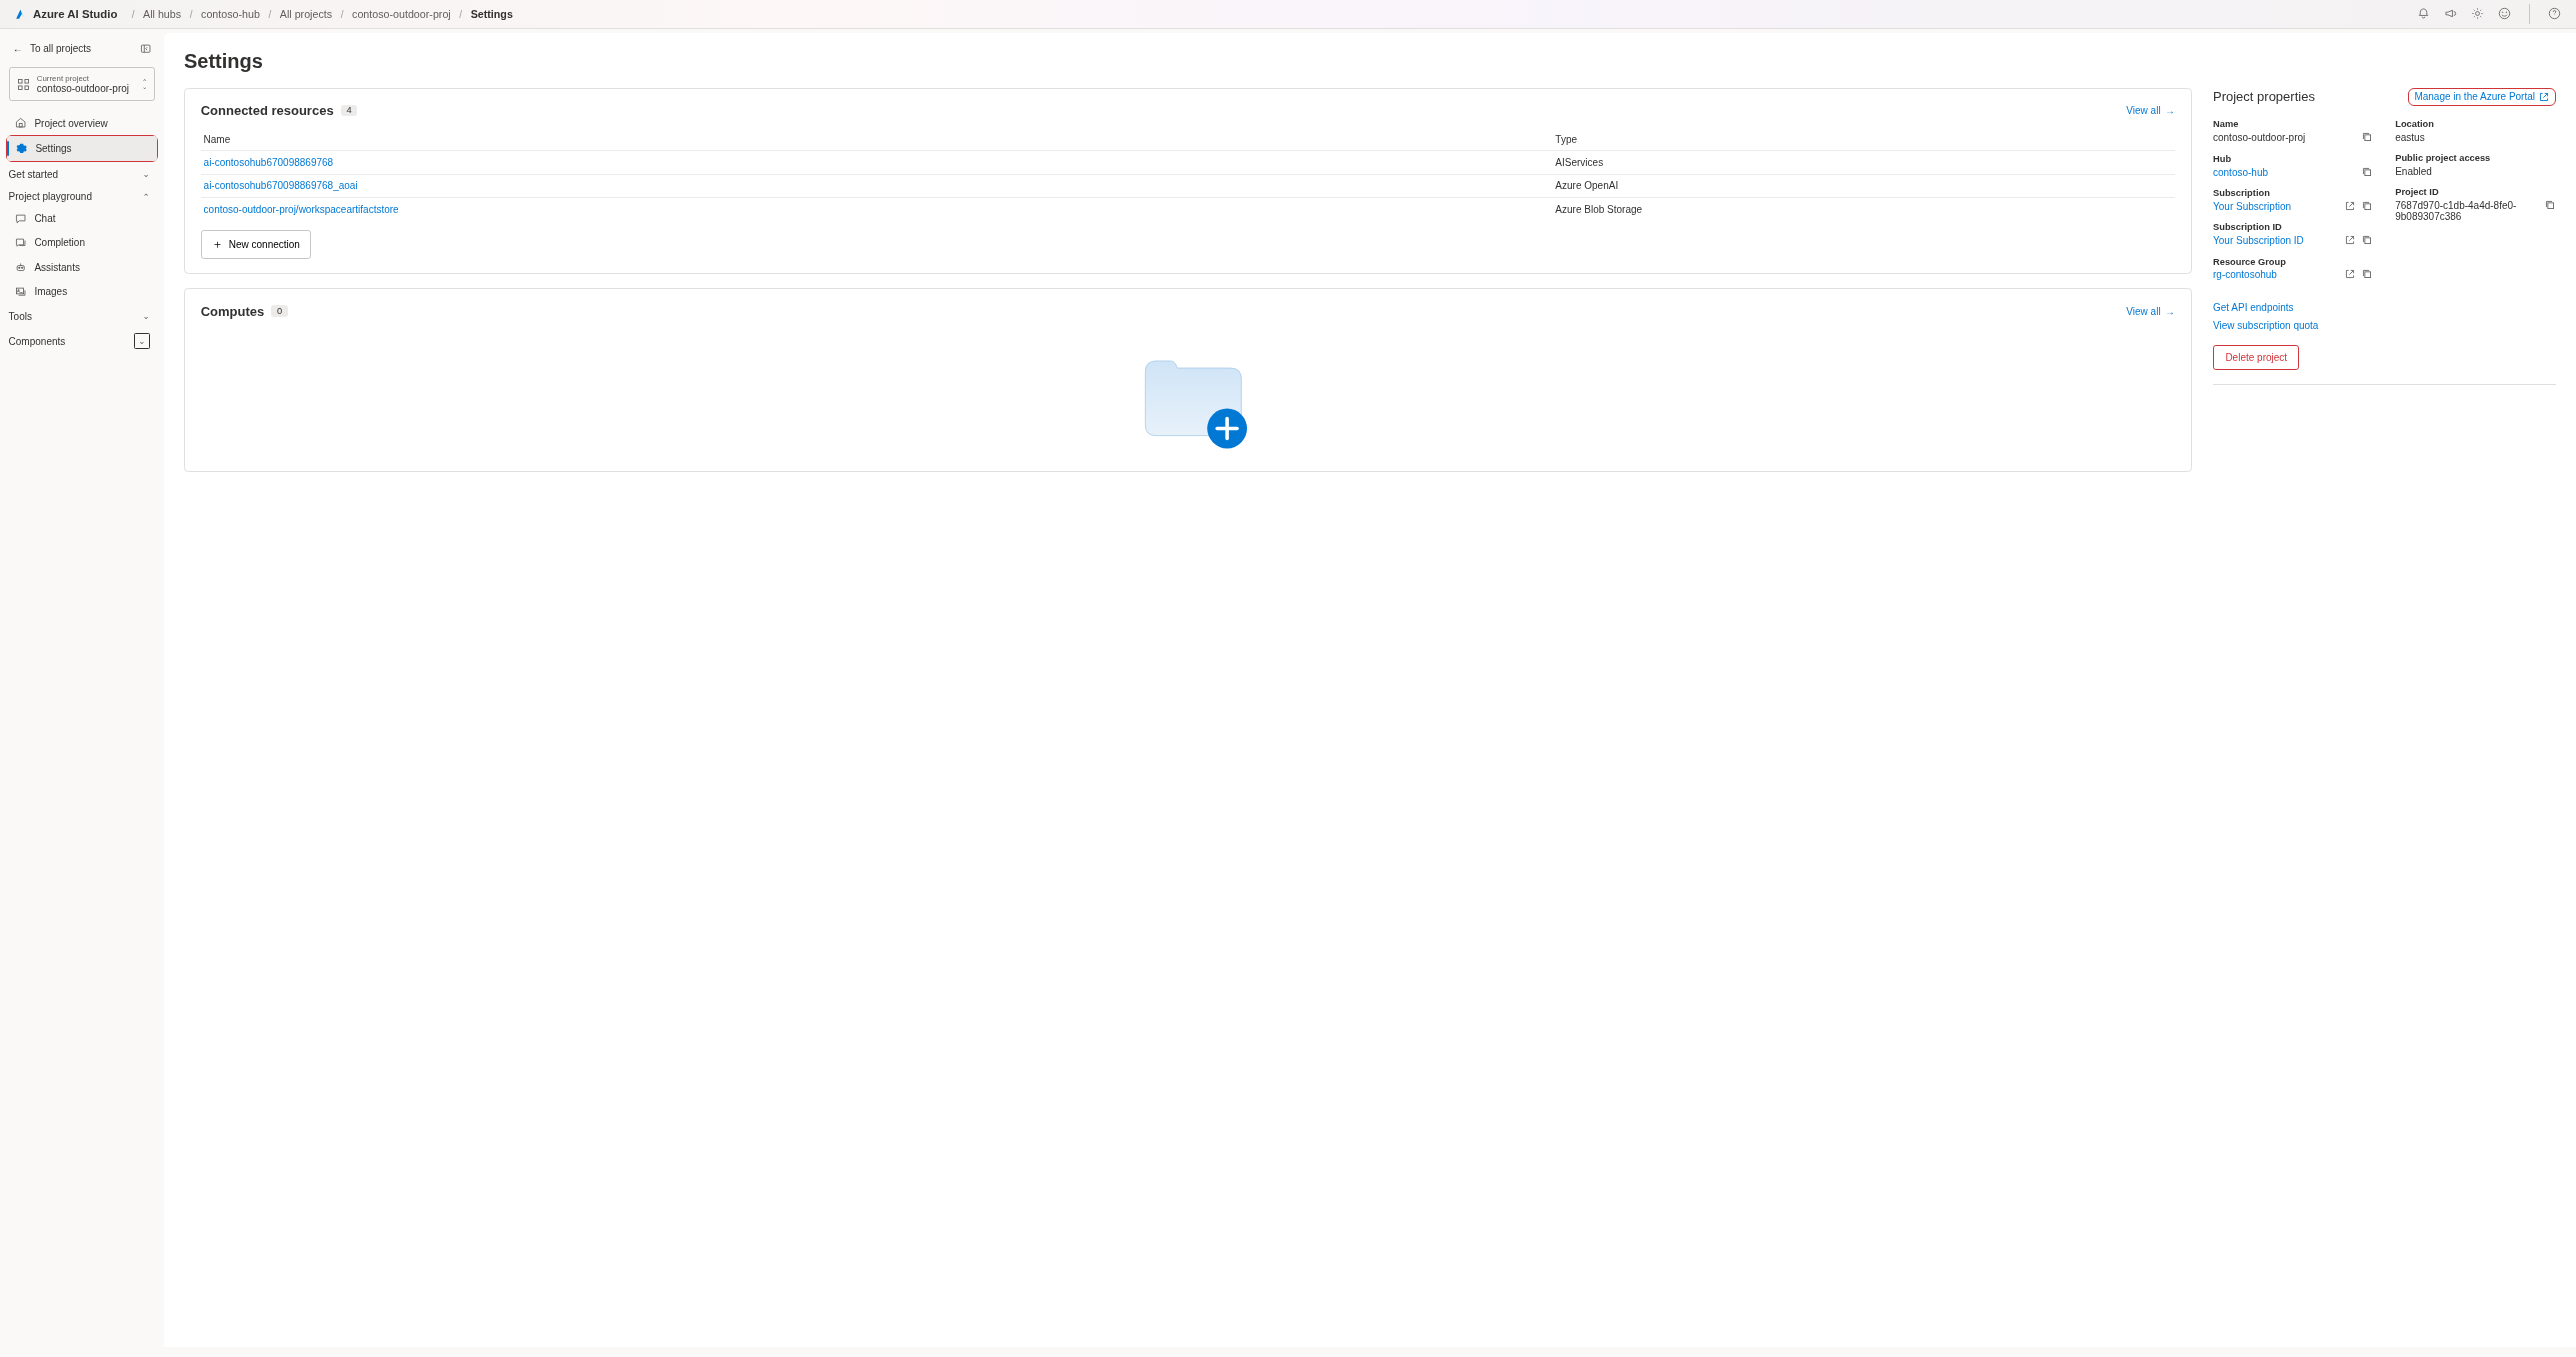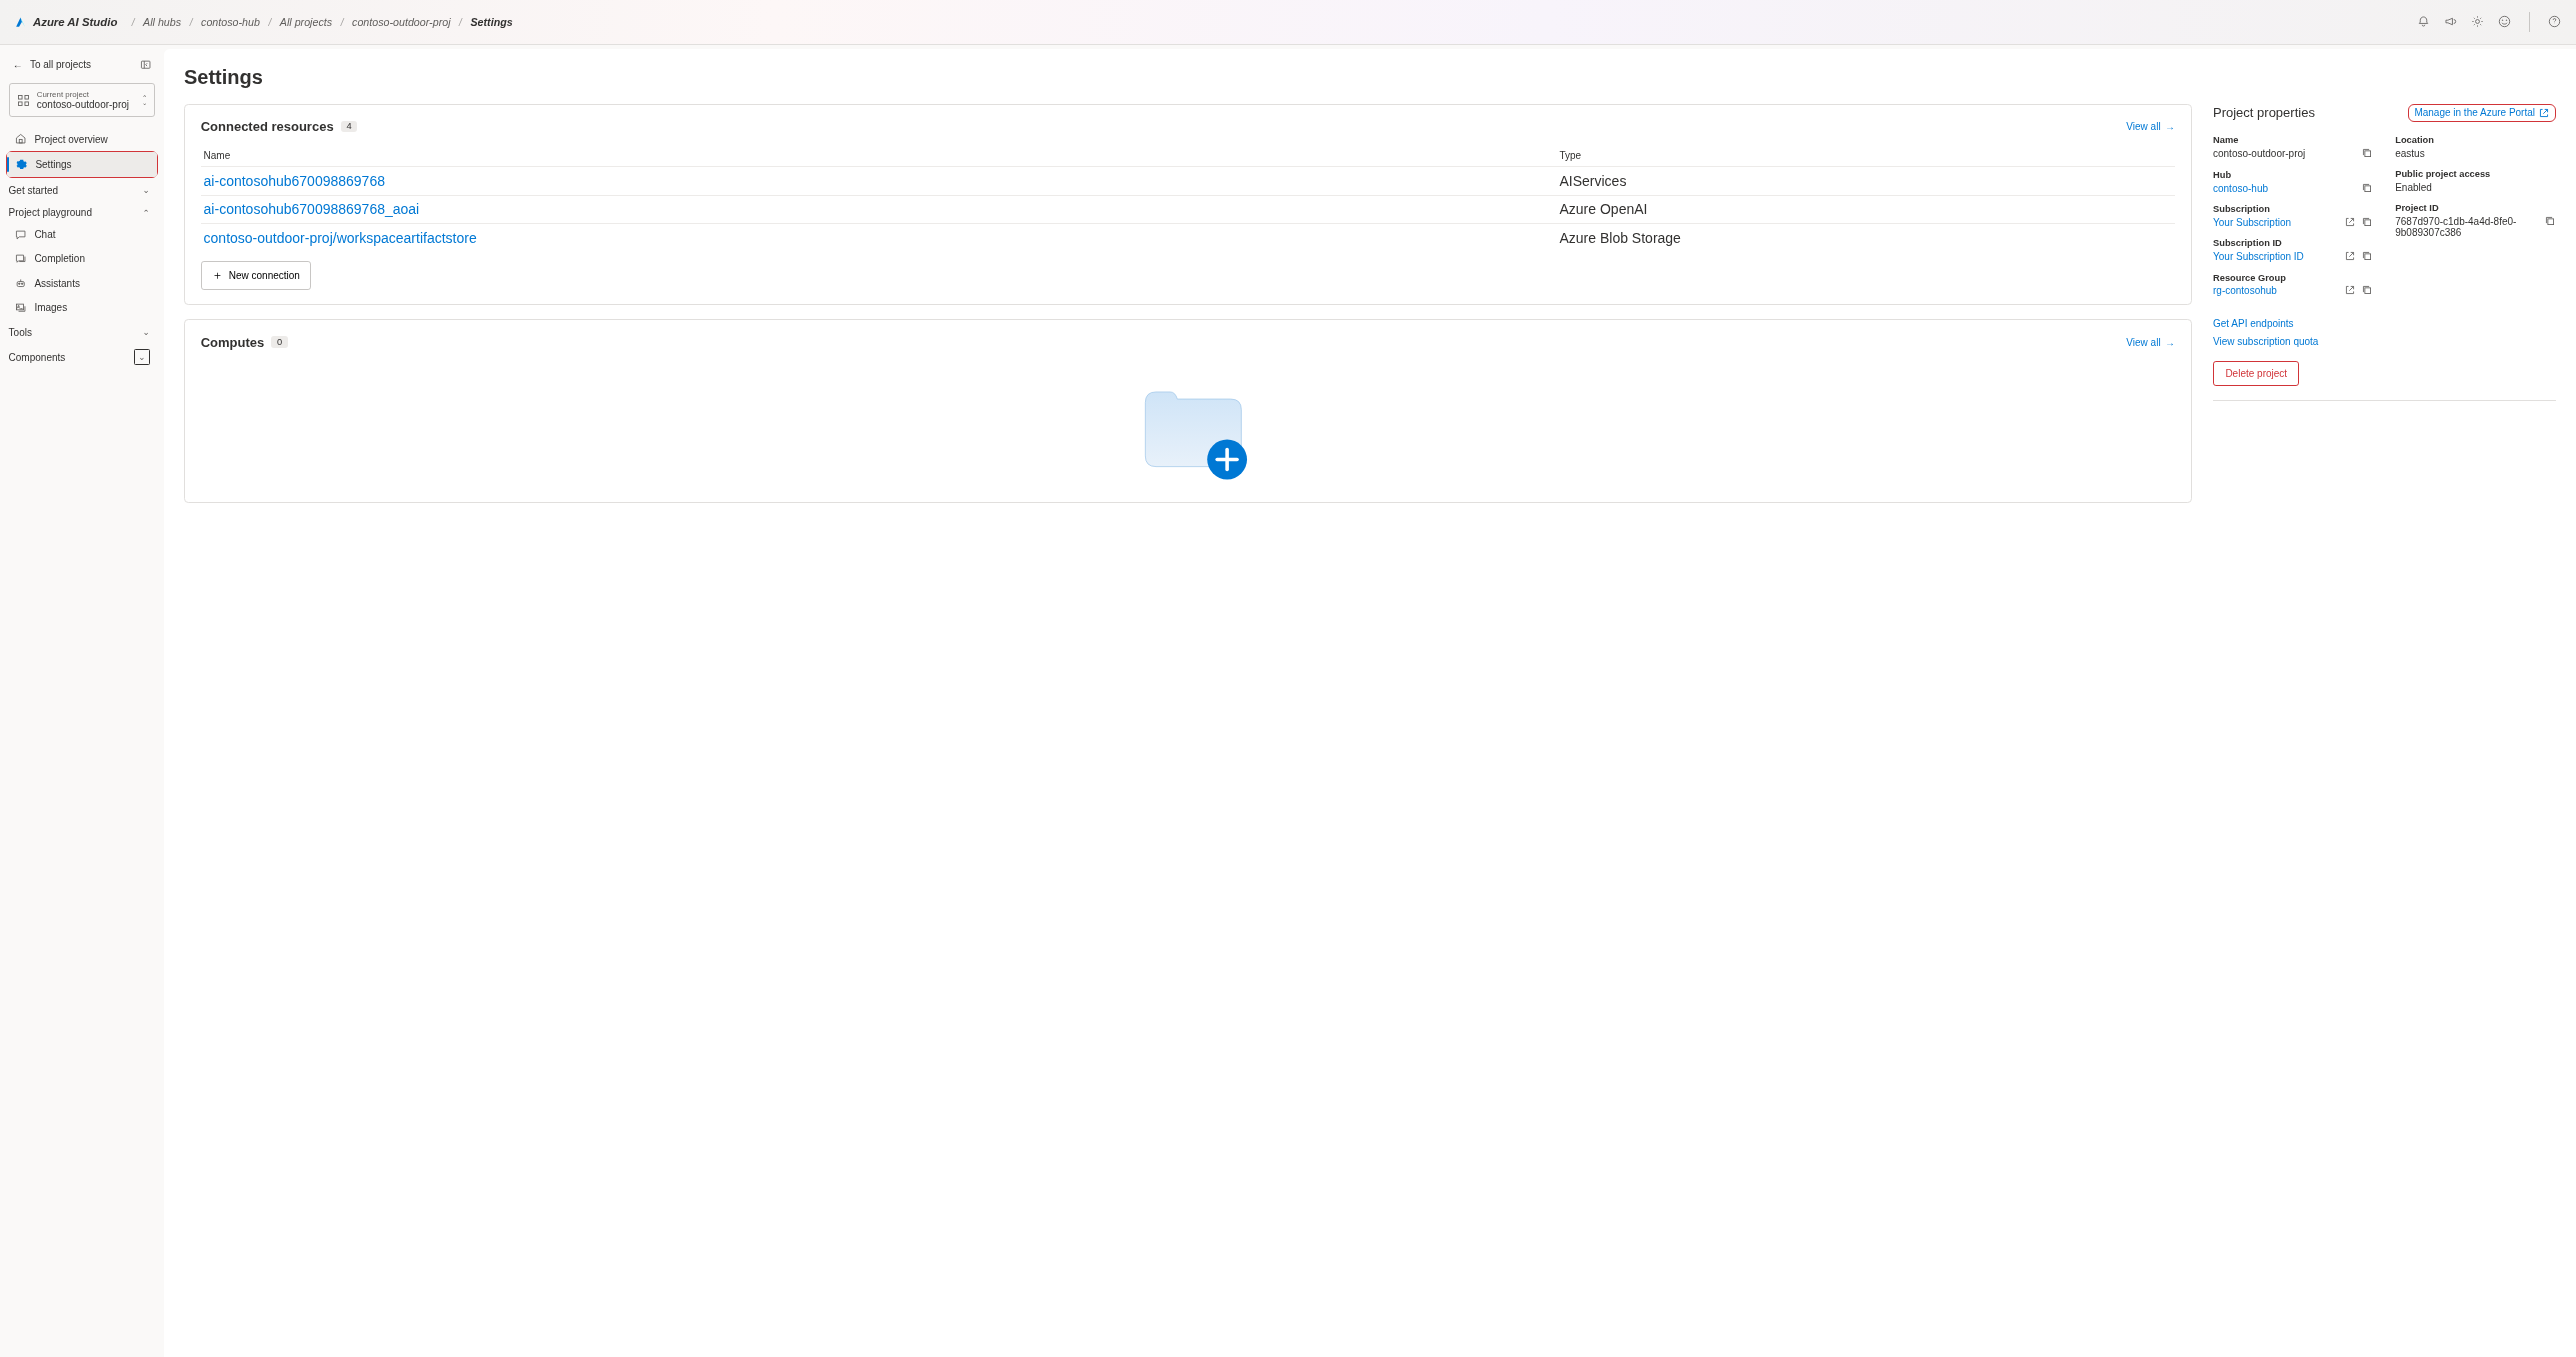--- a/index.html
+++ b/index.html
@@ -1,20 +1,20 @@
 <!DOCTYPE html>
 <html style="font-size:11.4px"><head>
 <meta charset="utf-8">
 <style>
 * { box-sizing: border-box; margin: 0; padding: 0; }
 body { font-family: "Segoe UI", -apple-system, sans-serif; font-size: 10px; color: #323130; background: #faf9f8; }
 a { text-decoration: none; }
 
 
-.topbar { height: 45px; display: flex; align-items: center; padding: 0 14.3px; background: linear-gradient(90deg, #f3f2f1 0%, #fdf7f7 30%, #f8f4fb 60%, #f3f2f1 100%); border-bottom: 0.7px solid #e1dfdd; font-style: italic; }
+.topbar { height: 29px; display: flex; align-items: center; padding: 0 14.3px; background: linear-gradient(90deg, #f3f2f1 0%, #fdf7f7 30%, #f8f4fb 60%, #f3f2f1 100%); border-bottom: 0.7px solid #e1dfdd; }
 .logo { display: flex; align-items: center; gap: 5.7px; font-weight: 600; font-size: 11.4px; color: #323130; margin-right: 14.3px; }
 .logo-icon { width: 13px; height: 13px; }
 .breadcrumbs { display: flex; align-items: center; gap: 8.6px; flex: 1; }
 .breadcrumb-sep { color: #a19f9d; }
 .breadcrumb { color: #605e5c; font-size: 10.7px; cursor: pointer; }
 .breadcrumb.active { color: #323130; font-weight: 600; }
 .topbar-actions { display: flex; gap: 13px; align-items: center; }
 .topbar-icon { width: 14.3px; height: 14.3px; color: #605e5c; cursor: pointer; display: flex; align-items: center; justify-content: center; }
 .topbar-divider { width: 0.7px; height: 20px; background: #c8c6c4; margin: 0 4.3px; }
 
@@ -53,21 +53,21 @@
 
 .card { border: 0.7px solid #e1dfdd; border-radius: 4.3px; padding: 14.3px 15.7px; background: #fff; }
 .card-header { display: flex; align-items: center; justify-content: space-between; margin-bottom: 10px; }
 .card-title-wrap { display: flex; align-items: center; gap: 7.1px; }
 .card-title { font-size: 13px; font-weight: 600; }
 .count-badge { background: #edebe9; border-radius: 2.9px; padding: 0.7px 5.7px; font-size: 9.3px; color: #323130; }
 .view-all { color: #0078d4; font-size: 10px; display: flex; align-items: center; gap: 4.3px; cursor: pointer; }
 
 .tbl { width: 100%; border-collapse: collapse; }
 .tbl th { text-align: left; font-weight: 400; color: #323130; font-size: 10px; padding: 5.7px 2.9px; }
-.tbl td { padding: 5.7px 2.9px; border-top: 0.7px solid #edebe9; font-size: 14px; }
+.tbl td { padding: 5.7px 2.9px; border-top: 0.7px solid #edebe9; font-size: 10px; }
 .link { color: #0078d4; cursor: pointer; }
 
 .new-conn-btn { margin-top: 10px; border: 0.7px solid #c8c6c4; background: #fff; border-radius: 2.9px; padding: 5.7px 10px; font-size: 10px; cursor: pointer; display: inline-flex; align-items: center; gap: 5.7px; }
 .plus { font-size: 11.4px; font-weight: 300; }
 
 .empty-illus { display: flex; justify-content: center; padding: 14.3px 0 0 0; min-height: 128px; }
 
 
 .props-header { display: flex; justify-content: space-between; align-items: center; margin-bottom: 13px; }
 .props-title { font-size: 13px; font-weight: 400; }

